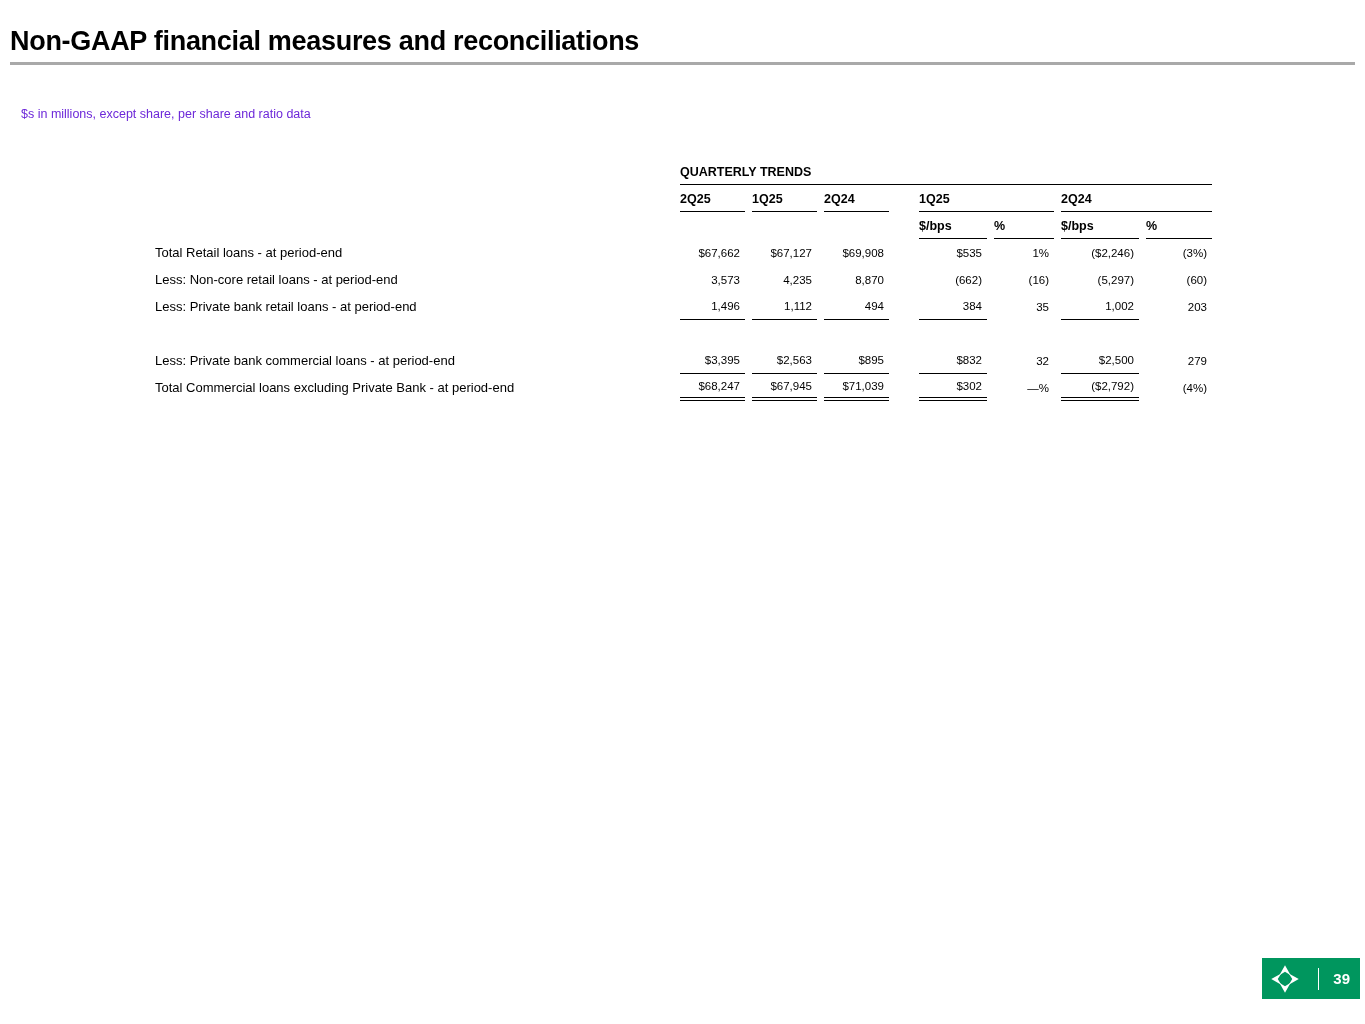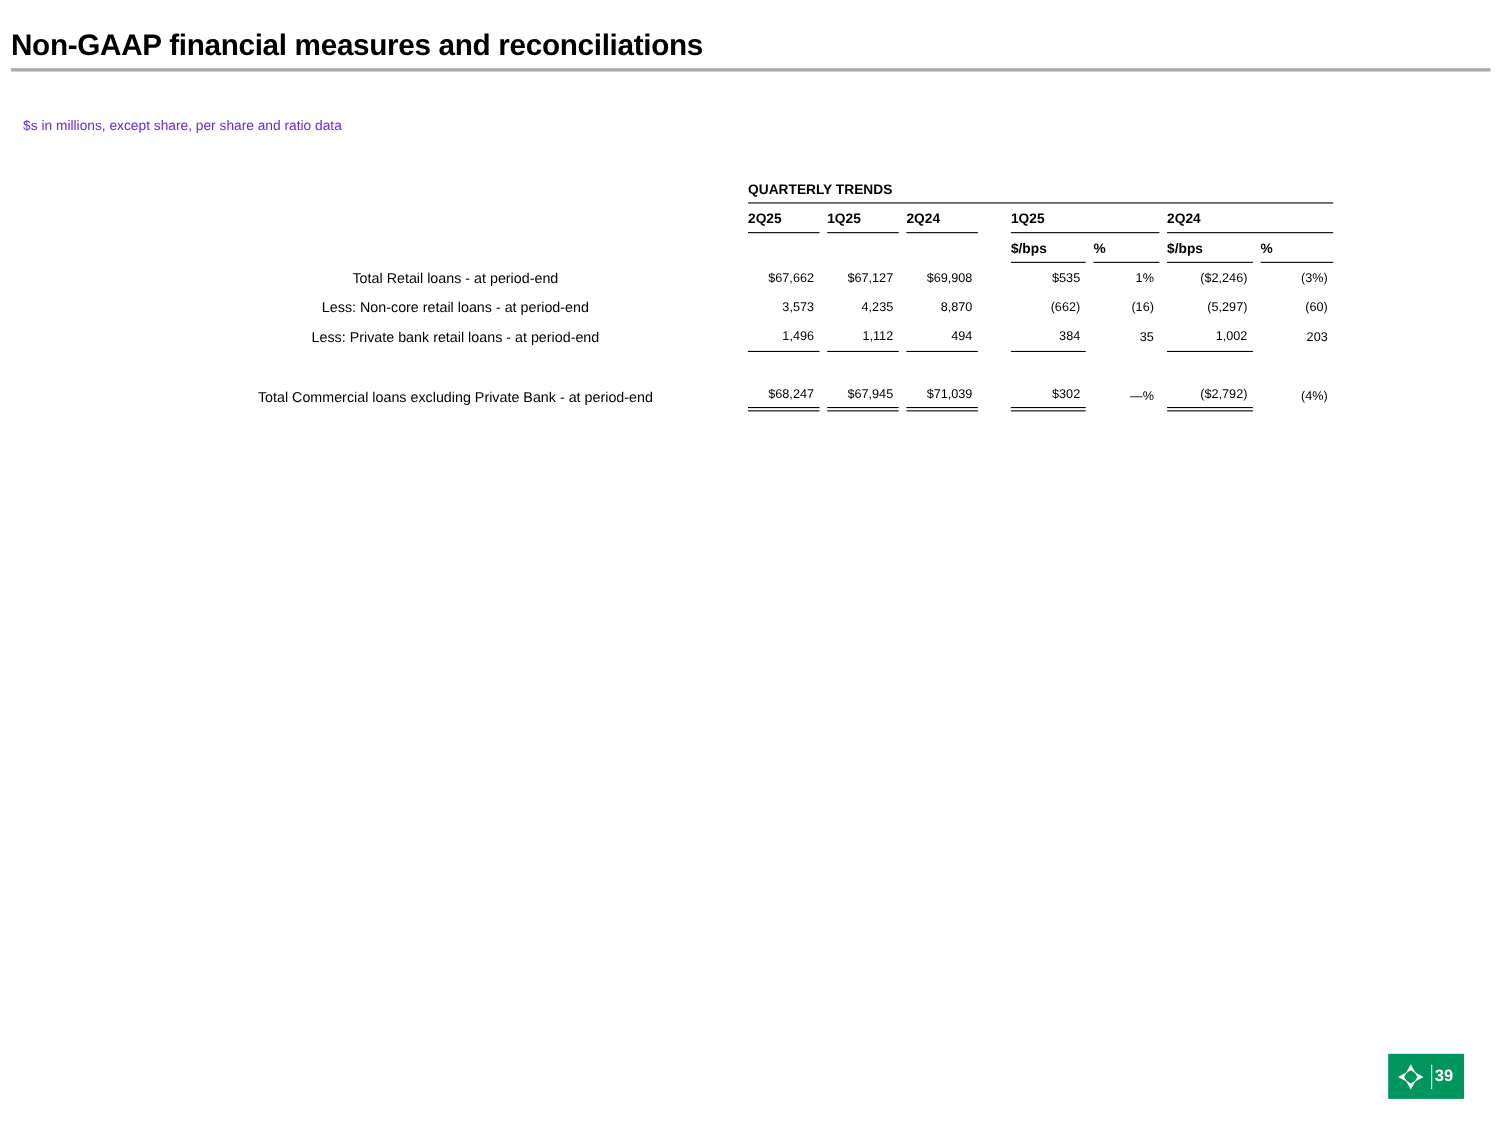--- a/index.html
+++ b/index.html
@@ -24,29 +24,29 @@
 
   thead th {
     font-weight:700; font-size:12.5px; text-align:left;
     vertical-align:bottom; padding-bottom:5px;
   }
   thead tr.hr-a { height:26px; }
   thead tr.hr-b, thead tr.hr-c, thead tr.hr-d { height:27px; }
   .u-line { border-bottom:1.5px solid #000; }
 
   tbody td { font-size:11.5px; height:27px; vertical-align:middle; }
-  td.lbl { text-align:center; font-size:13px; }
+  td.lbl { text-align:left; font-size:13px; }
   td.num { text-align:right; padding-right:5px; }
   tbody tr.spacer td { height:27px; }
 
   tbody tr.u-single td.num:not(.pct) { border-bottom:1.5px solid #000; }
   tbody tr.u-double td.num:not(.pct) { border-bottom:4px double #000; }
 
   .footer-logo-box {
-    position:absolute; left:1262px; top:958px; width:69px; height:41px;
+    position:absolute; left:1262px; top:958px; width:98px; height:41px;
     display:flex; align-items:center; justify-content:space-between;
     padding:0 10px 0 8px;
   }
   .logo-mark { width:30px; height:30px; display:block; }
   .footer-sep { width:1.5px; height:22px; background:#ffffff; margin:0 2px 0 6px; }
   .page-num { color:#ffffff; font-size:15px; font-weight:700; }
 </style>
 </head>
 <body>
 
@@ -131,20 +131,31 @@
     <td class="lbl"></td>
     <td class="num"></td>
     <td class="num"></td>
     <td class="num"></td>
     <td></td>
     <td class="num"></td>
     <td class="num pct"></td>
     <td class="num"></td>
     <td class="num pct"></td>
   </tr>
+        <tr class="u-single">
+    <td class="lbl">Less: Private bank commercial loans - at period-end</td>
+    <td class="num">$3,395</td>
+    <td class="num">$2,563</td>
+    <td class="num">$895</td>
+    <td></td>
+    <td class="num">$832</td>
+    <td class="num pct">32</td>
+    <td class="num">$2,500</td>
+    <td class="num pct">279</td>
+  </tr>
         <tr class="u-double">
     <td class="lbl">Total Commercial loans excluding Private Bank - at period-end</td>
     <td class="num">$68,247</td>
     <td class="num">$67,945</td>
     <td class="num">$71,039</td>
     <td></td>
     <td class="num">$302</td>
     <td class="num pct">—%</td>
     <td class="num">($2,792)</td>
     <td class="num pct">(4%)</td>

